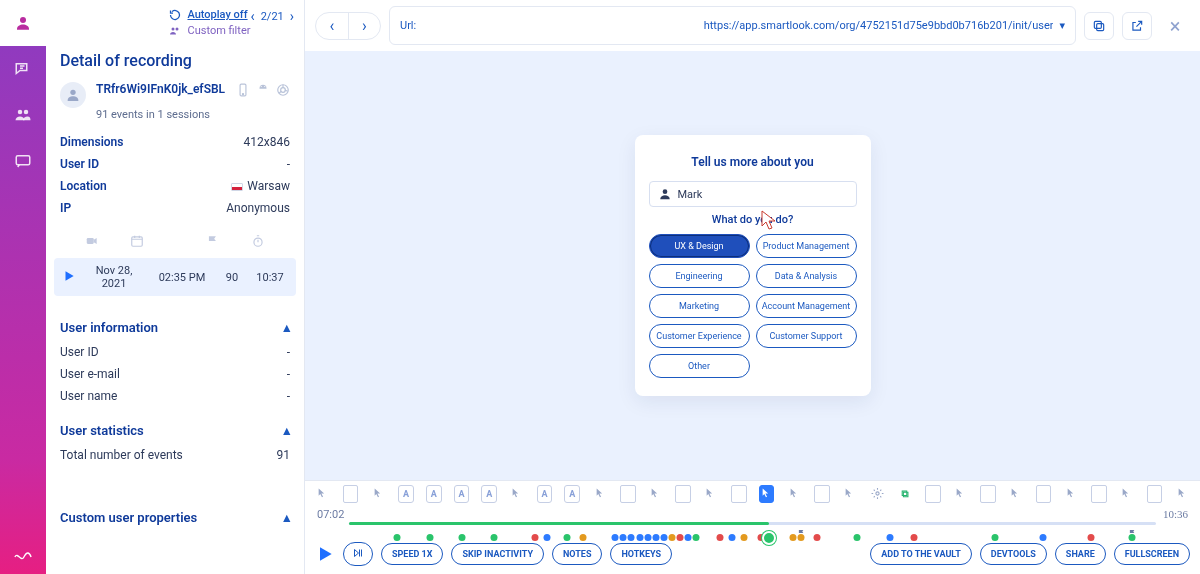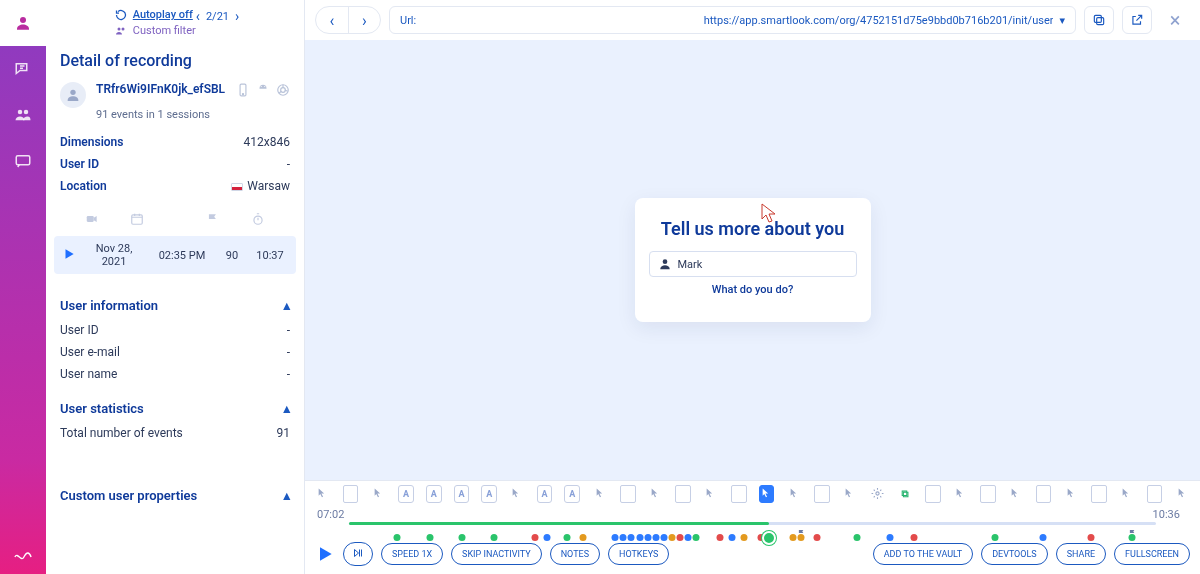--- a/index.html
+++ b/index.html
@@ -18,21 +18,21 @@
   
   .rail{position:absolute;left:0;top:0;bottom:0;width:46px;background:linear-gradient(180deg,#8a3cc2 0%,#c92aa2 80%,#e61f82 100%);}
   .rail .ritem{display:flex;align-items:center;justify-content:center;height:46px;color:rgba(255,255,255,.85);cursor:pointer;}
   .rail .ritem.active{background:#fff;color:#b92ca0;border-top-left-radius:0;}
   .rail svg{width:18px;height:18px;}
   .rail .logo{position:absolute;bottom:8px;left:0;right:0;display:flex;justify-content:center;color:#fff;}
 
   
   .sidebar{position:absolute;left:46px;top:0;bottom:0;width:259px;background:#fff;border-right:1px solid var(--border);overflow-y:auto;}
   .sidebar::-webkit-scrollbar{width:6px;}
-  .sb-top{display:flex;align-items:flex-start;justify-content:center;padding:8px 10px 0 14px;}
+  .sb-top{display:flex;align-items:flex-start;justify-content:flex-end;padding:8px 10px 0 14px;}
   .sb-top .left{font-size:11px;}
   .sb-top .autoplay{display:flex;align-items:center;gap:6px;color:var(--blue2);font-weight:500;text-decoration:underline;cursor:pointer;}
   .sb-top .cf{display:flex;align-items:center;gap:6px;color:#7f62c1;margin-top:3px;}
   .sb-top .pager{display:flex;align-items:center;gap:6px;color:var(--blue2);font-size:11px;}
   .sb-top .pager span.caret{cursor:pointer;font-size:14px;}
 
   .sb-title{font-size:16px;color:var(--blue);padding:14px 14px 6px 14px;font-weight:500;}
 
   .user-row{display:flex;align-items:flex-start;gap:10px;padding:6px 14px 10px 14px;}
   .avatar{width:26px;height:26px;border-radius:50%;background:#e8edf7;display:flex;align-items:center;justify-content:center;color:#9aa8c8;flex-shrink:0;}
@@ -56,29 +56,29 @@
 
   .section-h{display:flex;justify-content:space-between;align-items:center;padding:16px 14px 6px 14px;color:var(--blue);font-weight:600;font-size:13px;}
   .section-h .caret{color:var(--blue2);cursor:pointer;}
 
   
   .main{position:absolute;left:305px;top:0;right:0;bottom:0;display:flex;flex-direction:column;}
   .toolbar{display:flex;align-items:center;gap:8px;padding:6px 10px;}
   .navbtns{display:flex;border:1px solid var(--border);border-radius:18px;overflow:hidden;}
   .navbtns div{width:32px;height:26px;display:flex;align-items:center;justify-content:center;color:var(--blue2);cursor:pointer;}
   .navbtns div+div{border-left:1px solid var(--border);}
-  .urlbar{flex:1;display:flex;align-items:center;gap:6px;border:1px solid var(--border);border-radius:6px;height:28px;padding:0 10px;color:var(--blue2);font-size:11px;}
+  .urlbar{flex:1;display:flex;align-items:center;gap:6px;border:1px solid var(--border);border-radius:6px;height:39px;padding:0 10px;color:var(--blue2);font-size:11px;}
   .url-text{flex:1;white-space:nowrap;overflow:hidden;text-overflow:ellipsis;text-align:right;}
   .tbicon{width:30px;height:28px;display:flex;align-items:center;justify-content:center;color:var(--blue2);border:1px solid var(--border);border-radius:6px;cursor:pointer;}
   .tbicon.plain{border:none;}
 
   .viewport{flex:1;background:#eaf1fe;position:relative;display:flex;align-items:center;justify-content:center;overflow:hidden;}
 
   .card{width:236px;background:#fff;border-radius:8px;padding:16px 14px 18px 14px;box-shadow:0 6px 20px rgba(20,40,90,.08);}
-  .card h3{margin:4px 0 12px 0;text-align:center;color:var(--blue);font-size:18px;font-weight:600;}
+  .card h3{margin:4px 0 12px 0;text-align:center;color:var(--blue);font-size:12px;font-weight:600;}
   .name-in{display:flex;align-items:center;gap:6px;border:1px solid #d7dff0;border-radius:4px;padding:5px 8px;color:#2d3a5a;font-size:11px;}
   .hint{font-size:9px;color:#9aa8c8;text-align:center;margin:6px 0 10px 0;line-height:1.3;}
   .q{font-size:11px;color:var(--blue);text-align:center;margin:6px 0 8px 0;font-weight:500;}
   .pillgrid{display:grid;grid-template-columns:1fr 1fr;gap:6px;}
   .pill{border:1px solid var(--blue2);color:var(--blue2);border-radius:14px;font-size:9px;text-align:center;padding:6px 2px;cursor:pointer;}
   .pill.active{background:#1f4fbb;color:#fff;border-color:#1f4fbb;box-shadow:inset 0 0 0 1px #0d2f7a;}
   .pill.last{grid-column:1/2;}
   .card-foot{display:flex;align-items:center;justify-content:space-between;margin-top:18px;}
   .prev{font-size:10px;color:#9aa8c8;cursor:pointer;}
   .dots{display:flex;gap:4px;}
@@ -93,28 +93,28 @@
   .ev{width:18px;height:18px;display:flex;align-items:center;justify-content:center;border-radius:3px;color:#9aa8c8;border:1px solid transparent;}
   .ev.box{border:1px solid #c6cfe5;border-radius:2px;}
   .ev.a{border:1px solid #c6cfe5;color:#88a0d8;font-size:9px;font-weight:700;}
   .ev.sel{background:#2d7bff;color:#fff;border-color:#2d7bff;}
   .ev.gear{color:#9aa8c8;}
   .ev.link{color:#25b36e;font-weight:700;font-size:10px;}
 
   
   .timeline{position:relative;height:30px;padding:6px 10px 0 10px;}
   .tl-time{position:absolute;font-size:11px;color:#6b7ba3;top:2px;}
-  .tl-left{left:12px;} .tl-right{right:20px;}
+  .tl-left{left:12px;} .tl-right{right:12px;font-family:Liberation Serif, serif;}
   .track{position:absolute;left:44px;right:44px;top:16px;height:3px;background:#d6e0f5;border-radius:2px;}
   .track .prog{position:absolute;left:0;top:0;bottom:0;width:52%;background:#2ac46b;border-radius:2px;}
   .mark{position:absolute;top:12px;width:7px;height:7px;border-radius:50%;transform:translate(-50%,0);}
   .flag-mark{position:absolute;top:2px;width:9px;height:12px;color:#6b7ba3;}
 
   
-  .controls{display:flex;align-items:center;gap:8px;padding:6px 10px 8px 10px;}
+  .controls{display:flex;align-items:center;gap:8px;padding:6px 10px 8px 10px;font-weight:bold;}
   .play{color:#1f6fff;cursor:pointer;display:flex;align-items:center;}
   .chip{border:1px solid var(--blue2);color:var(--blue2);border-radius:14px;font-size:9px;padding:5px 10px;cursor:pointer;white-space:nowrap;}
   .chip.icon{padding:4px 7px;}
   .spacer{flex:1;}
 </style>
 </head>
 <body>
 
 <div class="rail">
   <div class="ritem active">
@@ -213,20 +213,24 @@
         <span class="v">412x846</span>
       </div>
       <div class="kv">
         <span class="k">User ID</span>
         <span class="v dash">-</span>
       </div>
       <div class="kv">
         <span class="k">Location</span>
         <span class="v"><span class="flag"></span>Warsaw</span>
       </div>
+      <div class="kv">
+        <span class="k">IP</span>
+        <span class="v">Anonymous</span>
+      </div>
     </div>
 
   <div class="rec-row">
     <div class="rec-icons">
       <span><svg viewBox="0 0 24 24" fill="currentColor">
             <rect x="3" y="7" width="12" height="10" rx="2"></rect>
             <path d="M15 10l5-3v10l-5-3z"></path>
           </svg></span>
       <span><svg viewBox="0 0 24 24" fill="none" stroke="currentColor" stroke-width="2">
             <rect x="3" y="5" width="18" height="16" rx="2"></rect>
@@ -318,20 +322,31 @@
     <div class="card">
       <h3>Tell us more about you</h3>
       <div class="name-in">
         <svg width="14" height="14" viewBox="0 0 24 24" fill="#2d3a5a">
             <circle cx="12" cy="8" r="4"></circle>
             <path d="M4 20c0-4 4-6 8-6s8 2 8 6v1H4z"></path>
           </svg>
         <span>Mark</span>
       </div>
       <div class="q">What do you do?</div>
+      <div class="pillgrid" id="pills">
+          <div class="pill active">UX &amp; Design</div>
+          <div class="pill">Product Management</div>
+          <div class="pill">Engineering</div>
+          <div class="pill">Data &amp; Analysis</div>
+          <div class="pill">Marketing</div>
+          <div class="pill">Account Management</div>
+          <div class="pill">Customer Experience</div>
+          <div class="pill">Customer Support</div>
+          <div class="pill last">Other</div>
+        </div>
     </div>
     <svg class="cursor-arrow" width="16" height="20" viewBox="0 0 16 20">
         <path fill="#fff" stroke="#c83b2f" stroke-width="1" d="M1 1l0 15 4-4 3 7 3-1-3-7h6z"></path>
       </svg>
   </div>
 
   <div class="events" id="events-strip">
       <div class="ev">
         <svg width="11" height="11" viewBox="0 0 16 20">
           <path fill="currentColor" d="M1 1l0 13 3-3 3 6 2-1-3-6h5z"></path>

